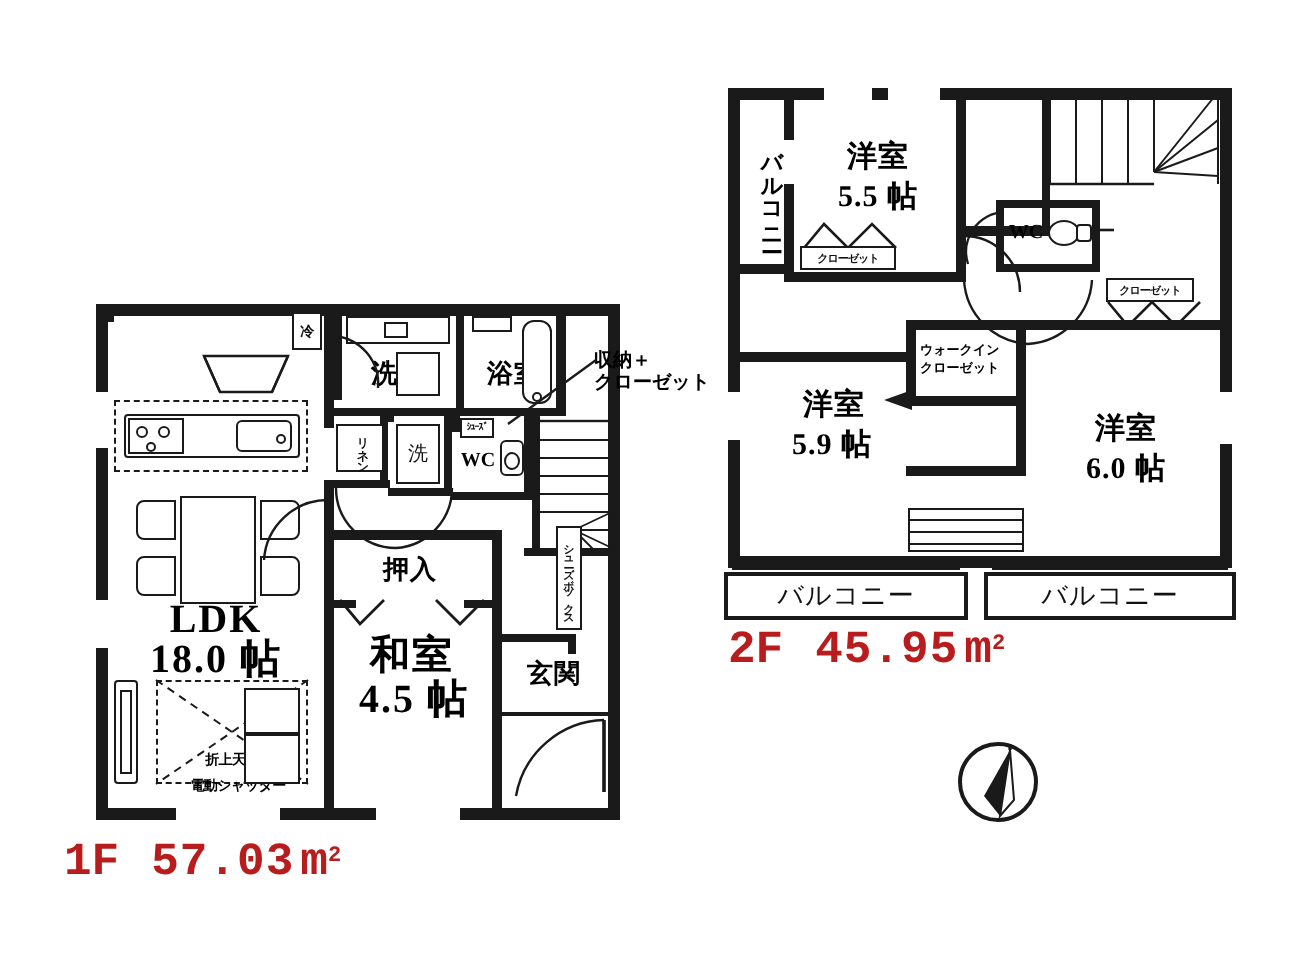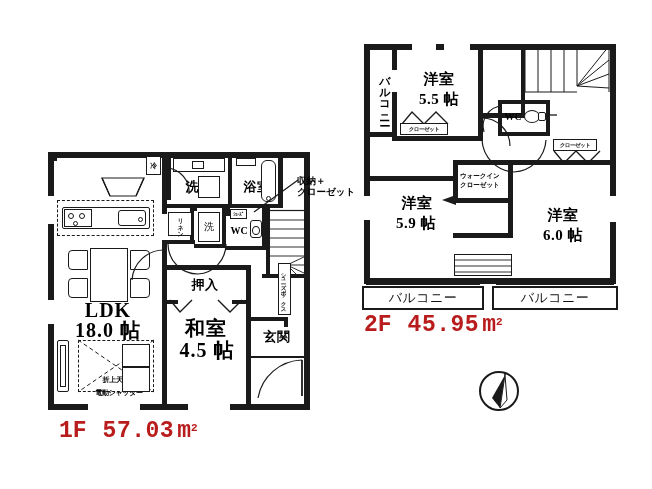--- a/index.html
+++ b/index.html
@@ -261,21 +261,21 @@
     </div>
 
     <div class="annot" style="left:297px; top:176px;">
       <div>収納＋</div>
       <div>クローゼット</div>
     </div>
     <svg class="svgbox" style="left:250px; top:178px;" width="50" height="36" viewBox="0 0 50 36">
       <line x1="48" y1="2" x2="4" y2="34" stroke="#1a1a1a" stroke-width="1.2"></line>
     </svg>
 
-    <div class="floor-caption" style="left:59px; top:418px;text-align:right;">
+    <div class="floor-caption" style="left:32px; top:418px;text-align:right;">
       <span class="fname">1F</span><span class="farea">57.03</span><span class="funit">m</span><sup>2</sup>
     </div>
   </div>
 
   <div class="plan" style="left:340px; top:0px; width:312px; height:360px;">
 
     <div class="wall" style="left:24px; top:44px; width:6px; height:240px;"></div>
     <div class="wall" style="left:24px; top:44px; width:252px; height:6px;"></div>
     <div class="wall" style="left:270px; top:44px; width:6px; height:240px;"></div>
     <div class="wall" style="left:24px; top:278px; width:252px; height:6px;"></div>

